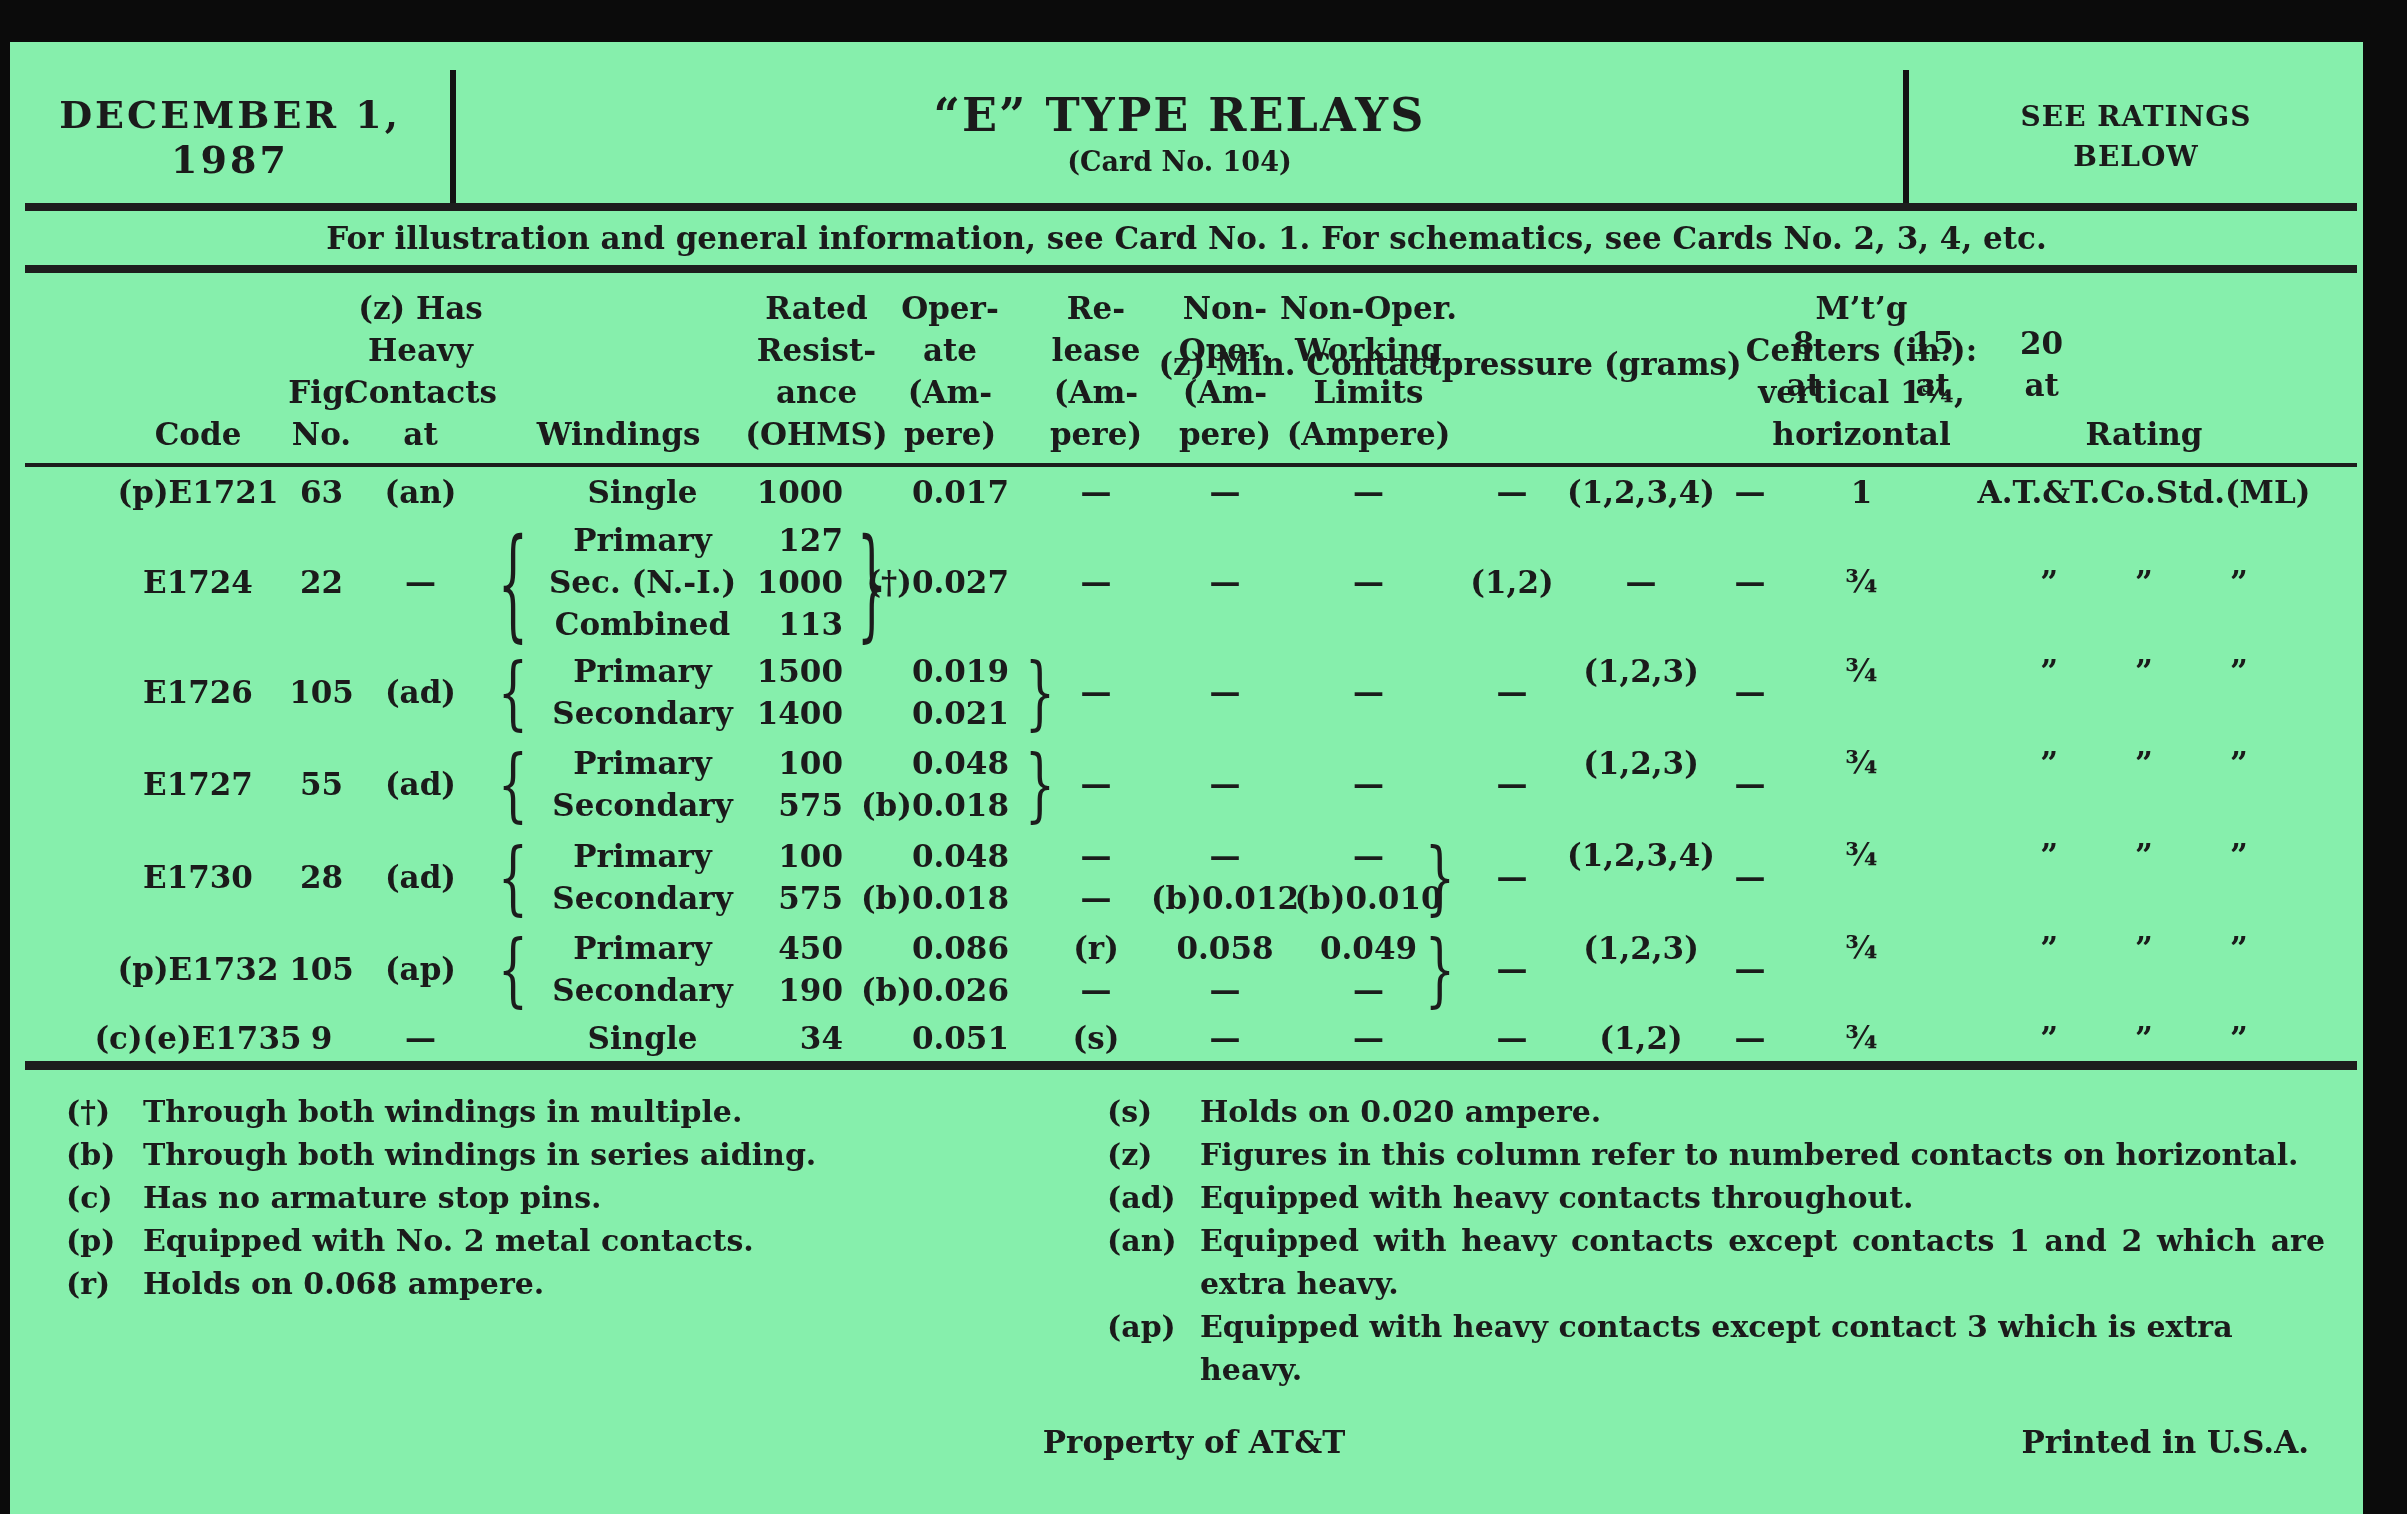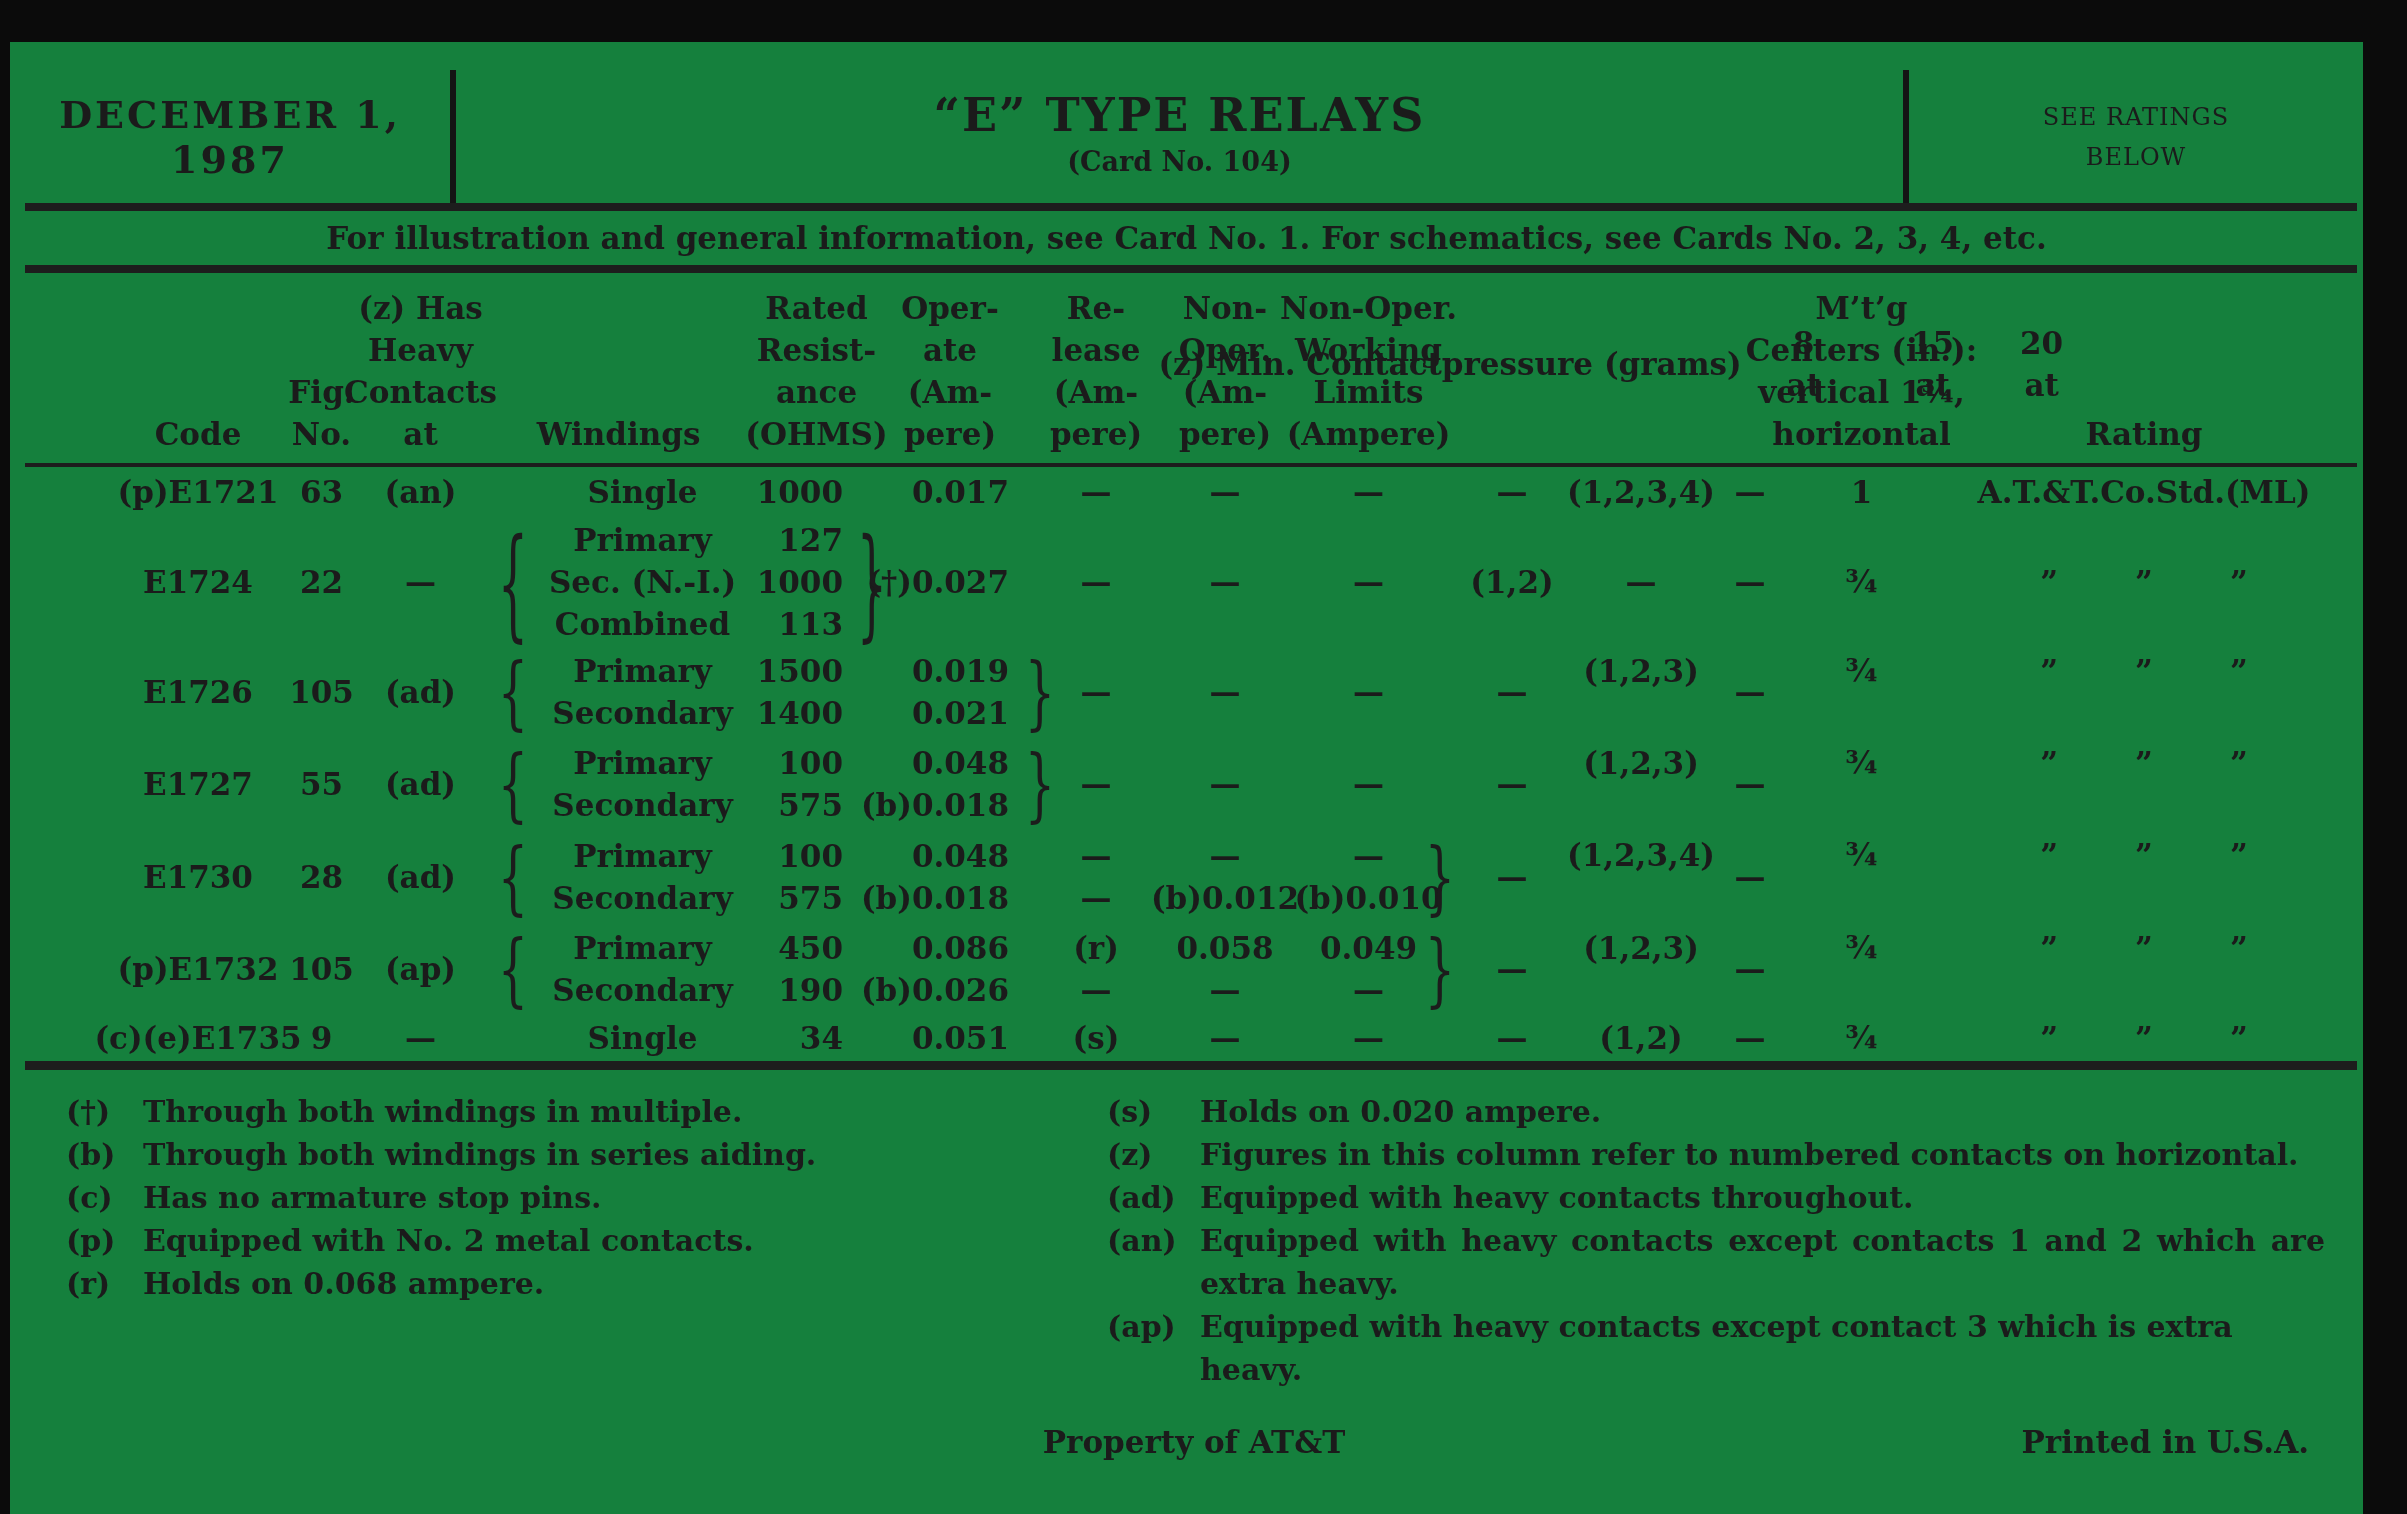--- a/index.html
+++ b/index.html
@@ -7,31 +7,31 @@
     width:2408px;height:1515px;position:relative;
     background:#0b0b0b;
     font-family:"DejaVu Serif","Liberation Serif",serif;
     color:#1b1b1b;overflow:hidden;
   }
   .band-top{position:absolute;left:0;top:0;width:2408px;height:42px;background:#0b0b0b;}
   .band-left{position:absolute;left:0;top:0;width:10px;height:1515px;background:#0b0b0b;}
   .band-right{position:absolute;right:0;top:0;width:45px;height:1515px;background:#0b0b0b;}
   .page{
     position:absolute;left:10px;top:42px;width:2353px;height:1473px;
-    background:#15803d;font-weight:600;
+    background:#86efac;font-weight:600;
   }
   
   .hdr{display:grid;grid-template-columns:446px 1453px 454px;height:161px;box-sizing:border-box;padding-top:28px;}
   .hdr-cell{display:flex;flex-direction:column;justify-content:center;align-items:center;text-align:center;}
   .hdr-date{border-right:6px solid #141414;}
   .hdr-title-cell{border-right:6px solid #141414;}
   .date-text{font-size:38px;font-weight:700;letter-spacing:3px;}
   .title{font-size:46px;font-weight:700;letter-spacing:2px;line-height:51px;}
   .subtitle{font-size:27px;line-height:42px;}
-  .note-line{font-size:24px;font-weight:400;line-height:40px;letter-spacing:1px;}
+  .note-line{font-size:28px;font-weight:700;line-height:40px;letter-spacing:1px;}
   
   .rule{margin-left:15px;width:2332px;background:#1d1d1d;}
   .rule-thick{height:8px;}
   .rule-thin{height:4px;}
   .rule-heavy{height:9px;}
   
   .info{height:54px;display:flex;align-items:center;justify-content:center;font-size:31px;}
   
   .thead{
     margin-left:15px;width:2332px;height:190px;box-sizing:border-box;

